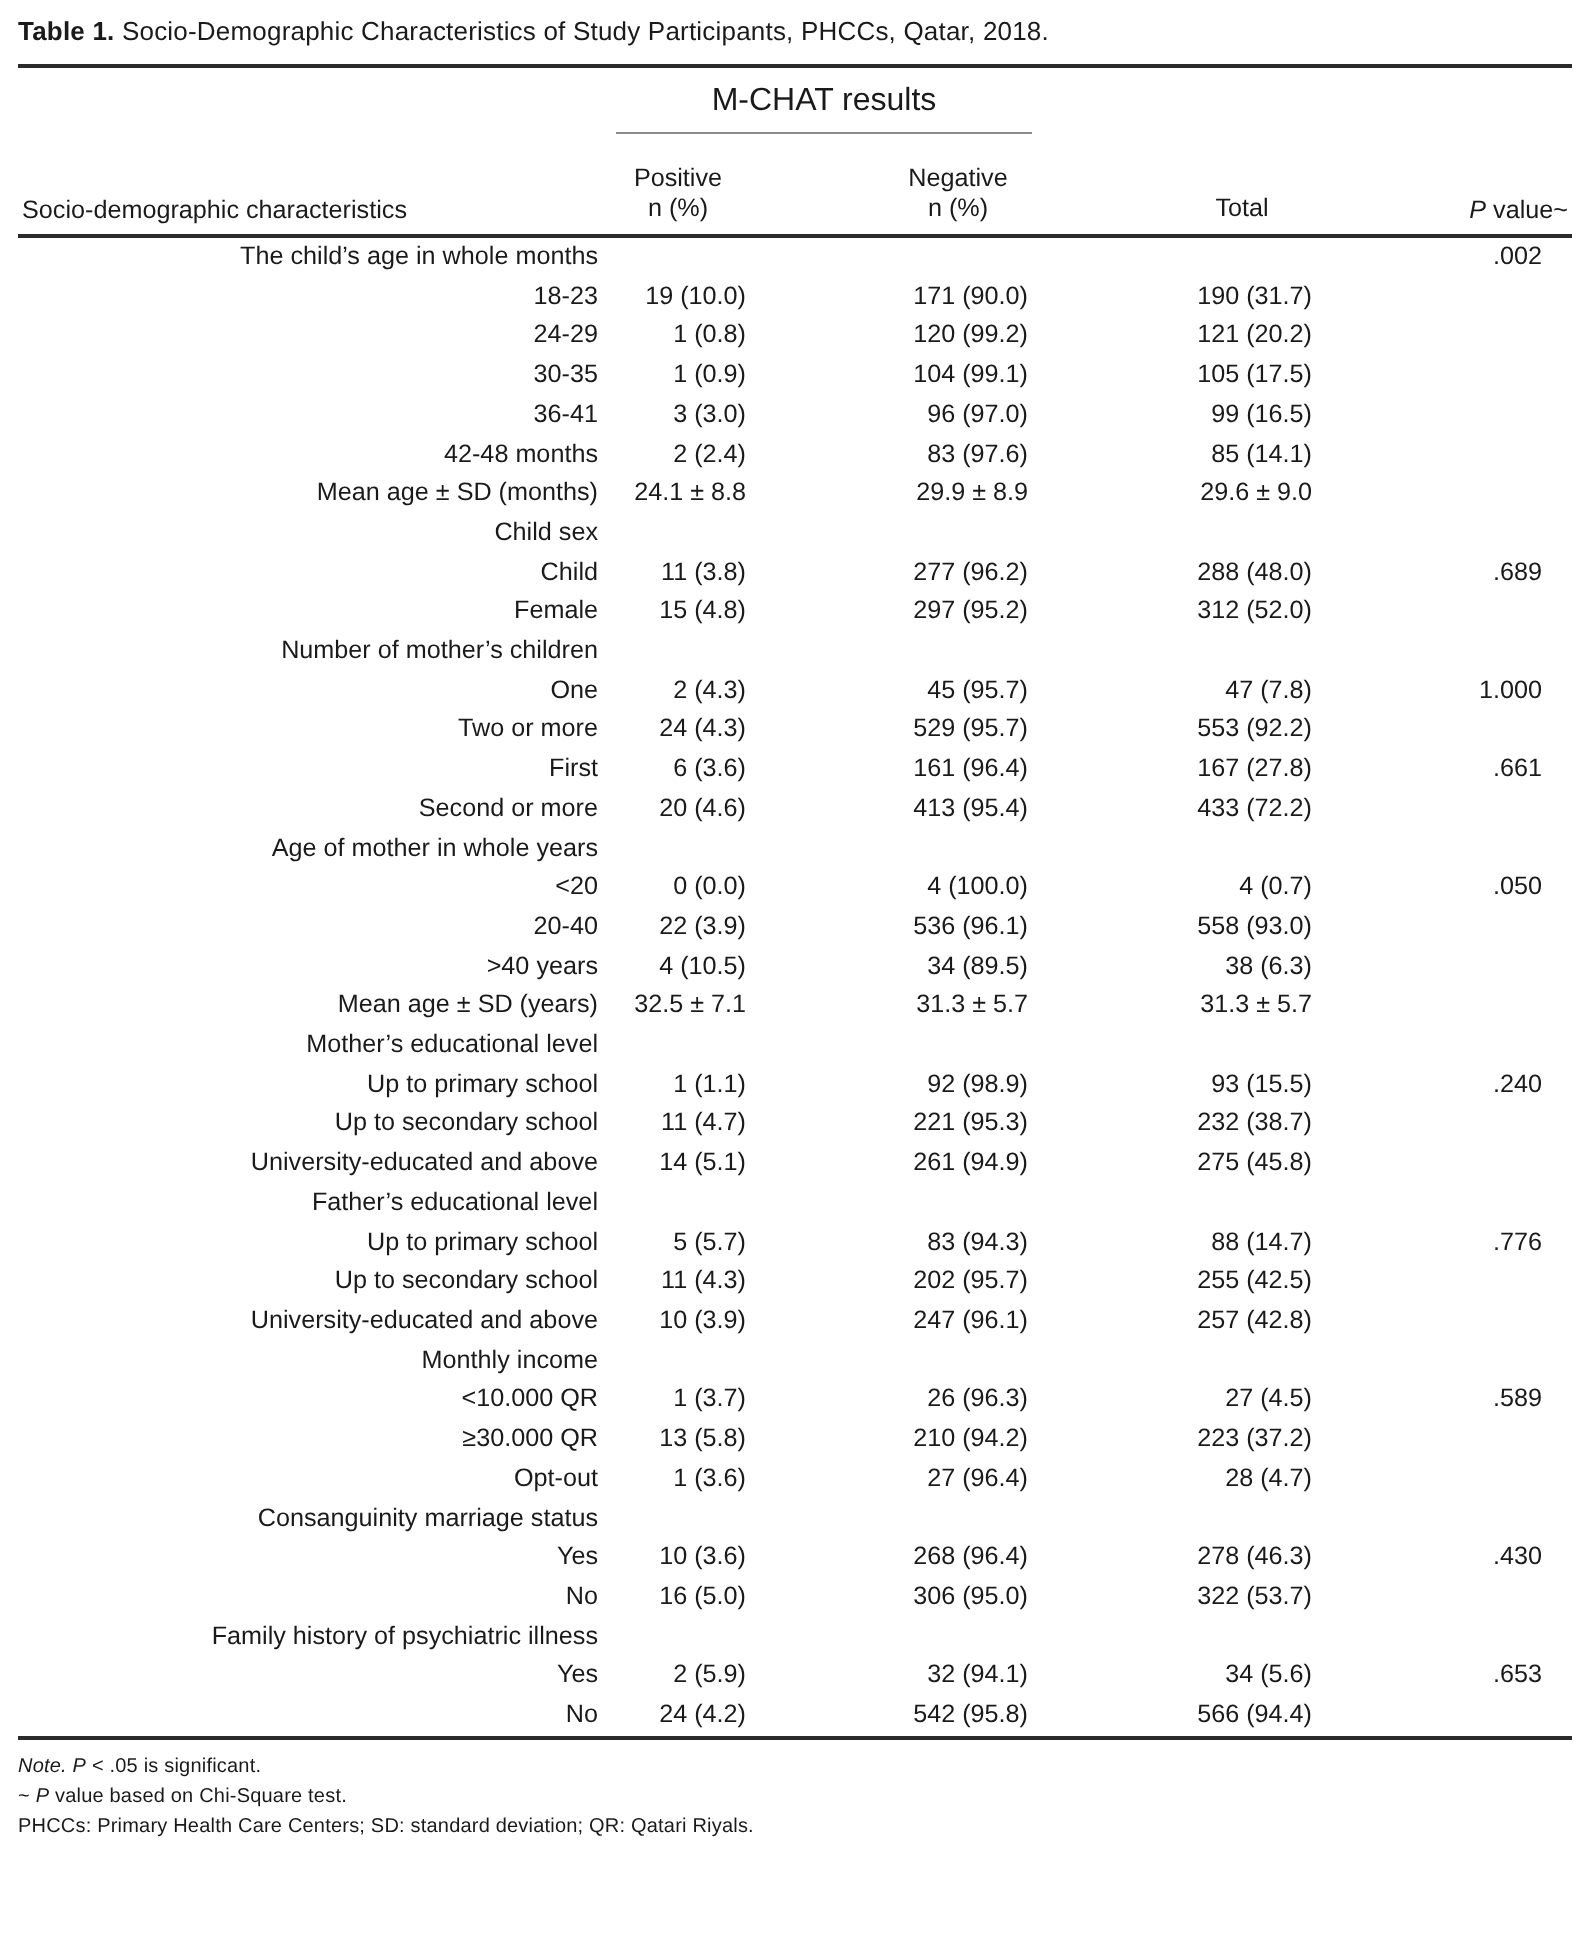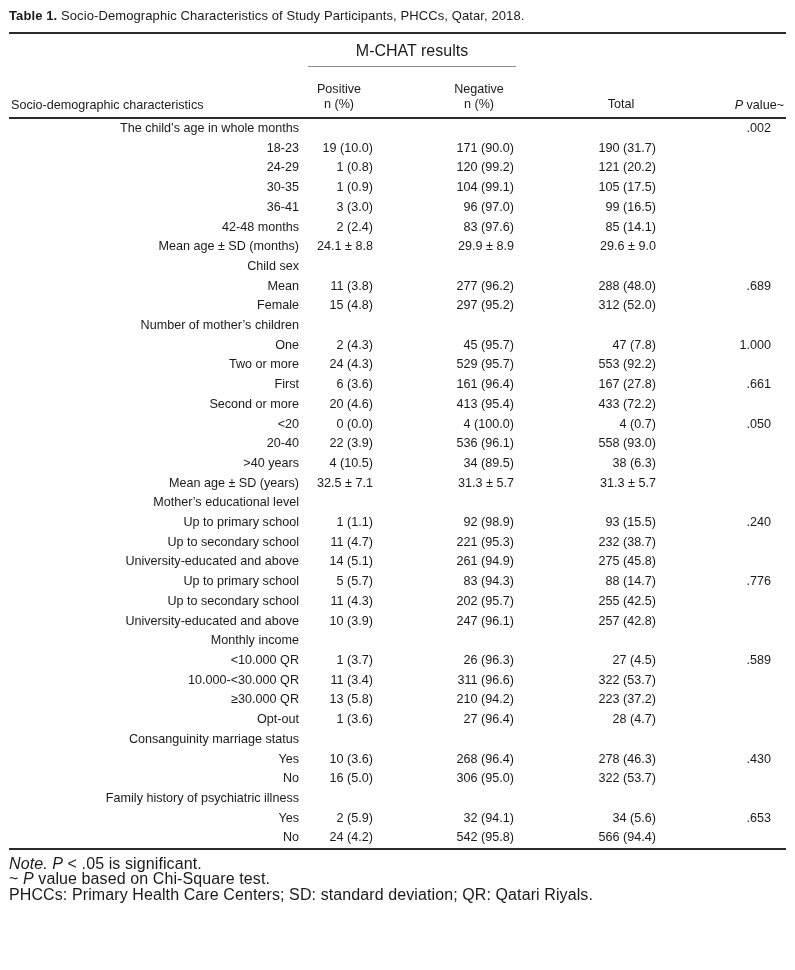--- a/index.html
+++ b/index.html
@@ -76,21 +76,21 @@
   td.c-label { text-align: right; padding-left: 2px; }
   td.c-label.indent { padding-left: 22px; }
   td.c-num { text-align: right; }
   td.c-pos { padding-right: 3px; }
   td.c-neg { padding-right: 2px; }
   td.c-total { padding-right: 2px; }
   td.c-p { padding-right: 15px; }
   
   .footnotes {
     margin-top: 6px;
-    font-size: 16px;
+    font-size: 10px;
     line-height: 15.3px;
     letter-spacing: 0.1px;
   }
   .footnote-line i { font-style: italic; }
 </style>
 </head>
 <body>
 
 <div class="page">
 
@@ -188,21 +188,21 @@
           <td class="c-num c-p"></td>
         </tr>
         <tr>
           <td class="c-label">Child sex</td>
           <td class="c-num c-pos"></td>
           <td class="c-num c-neg"></td>
           <td class="c-num c-total"></td>
           <td class="c-num c-p"></td>
         </tr>
         <tr>
-          <td class="c-label indent">Mean</td>
+          <td class="c-label indent">Child</td>
           <td class="c-num c-pos">11 (3.8)</td>
           <td class="c-num c-neg">277 (96.2)</td>
           <td class="c-num c-total">288 (48.0)</td>
           <td class="c-num c-p">.689</td>
         </tr>
         <tr>
           <td class="c-label indent">Female</td>
           <td class="c-num c-pos">15 (4.8)</td>
           <td class="c-num c-neg">297 (95.2)</td>
           <td class="c-num c-total">312 (52.0)</td>
@@ -237,20 +237,27 @@
           <td class="c-num c-p">.661</td>
         </tr>
         <tr>
           <td class="c-label indent">Second or more</td>
           <td class="c-num c-pos">20 (4.6)</td>
           <td class="c-num c-neg">413 (95.4)</td>
           <td class="c-num c-total">433 (72.2)</td>
           <td class="c-num c-p"></td>
         </tr>
         <tr>
+          <td class="c-label">Age of mother in whole years</td>
+          <td class="c-num c-pos"></td>
+          <td class="c-num c-neg"></td>
+          <td class="c-num c-total"></td>
+          <td class="c-num c-p"></td>
+        </tr>
+        <tr>
           <td class="c-label indent">&lt;20</td>
           <td class="c-num c-pos">0 (0.0)</td>
           <td class="c-num c-neg">4 (100.0)</td>
           <td class="c-num c-total">4 (0.7)</td>
           <td class="c-num c-p">.050</td>
         </tr>
         <tr>
           <td class="c-label indent">20-40</td>
           <td class="c-num c-pos">22 (3.9)</td>
           <td class="c-num c-neg">536 (96.1)</td>
@@ -293,20 +300,27 @@
           <td class="c-num c-p"></td>
         </tr>
         <tr>
           <td class="c-label indent">University-educated and above</td>
           <td class="c-num c-pos">14 (5.1)</td>
           <td class="c-num c-neg">261 (94.9)</td>
           <td class="c-num c-total">275 (45.8)</td>
           <td class="c-num c-p"></td>
         </tr>
         <tr>
+          <td class="c-label">Father’s educational level</td>
+          <td class="c-num c-pos"></td>
+          <td class="c-num c-neg"></td>
+          <td class="c-num c-total"></td>
+          <td class="c-num c-p"></td>
+        </tr>
+        <tr>
           <td class="c-label indent">Up to primary school</td>
           <td class="c-num c-pos">5 (5.7)</td>
           <td class="c-num c-neg">83 (94.3)</td>
           <td class="c-num c-total">88 (14.7)</td>
           <td class="c-num c-p">.776</td>
         </tr>
         <tr>
           <td class="c-label indent">Up to secondary school</td>
           <td class="c-num c-pos">11 (4.3)</td>
           <td class="c-num c-neg">202 (95.7)</td>
@@ -328,27 +342,20 @@
           <td class="c-num c-p"></td>
         </tr>
         <tr>
           <td class="c-label indent">&lt;10.000 QR</td>
           <td class="c-num c-pos">1 (3.7)</td>
           <td class="c-num c-neg">26 (96.3)</td>
           <td class="c-num c-total">27 (4.5)</td>
           <td class="c-num c-p">.589</td>
         </tr>
         <tr>
-          <td class="c-label indent">10.000-&lt;30.000 QR</td>
-          <td class="c-num c-pos">11 (3.4)</td>
-          <td class="c-num c-neg">311 (96.6)</td>
-          <td class="c-num c-total">322 (53.7)</td>
-          <td class="c-num c-p"></td>
-        </tr>
-        <tr>
           <td class="c-label indent">≥30.000 QR</td>
           <td class="c-num c-pos">13 (5.8)</td>
           <td class="c-num c-neg">210 (94.2)</td>
           <td class="c-num c-total">223 (37.2)</td>
           <td class="c-num c-p"></td>
         </tr>
         <tr>
           <td class="c-label">Opt-out</td>
           <td class="c-num c-pos">1 (3.6)</td>
           <td class="c-num c-neg">27 (96.4)</td>

